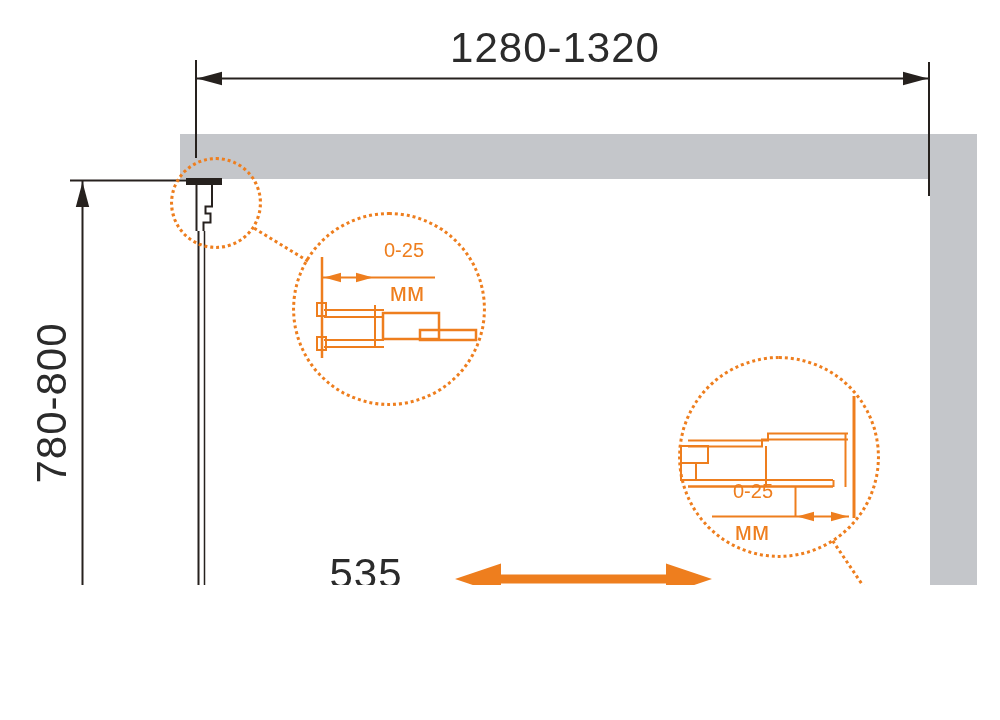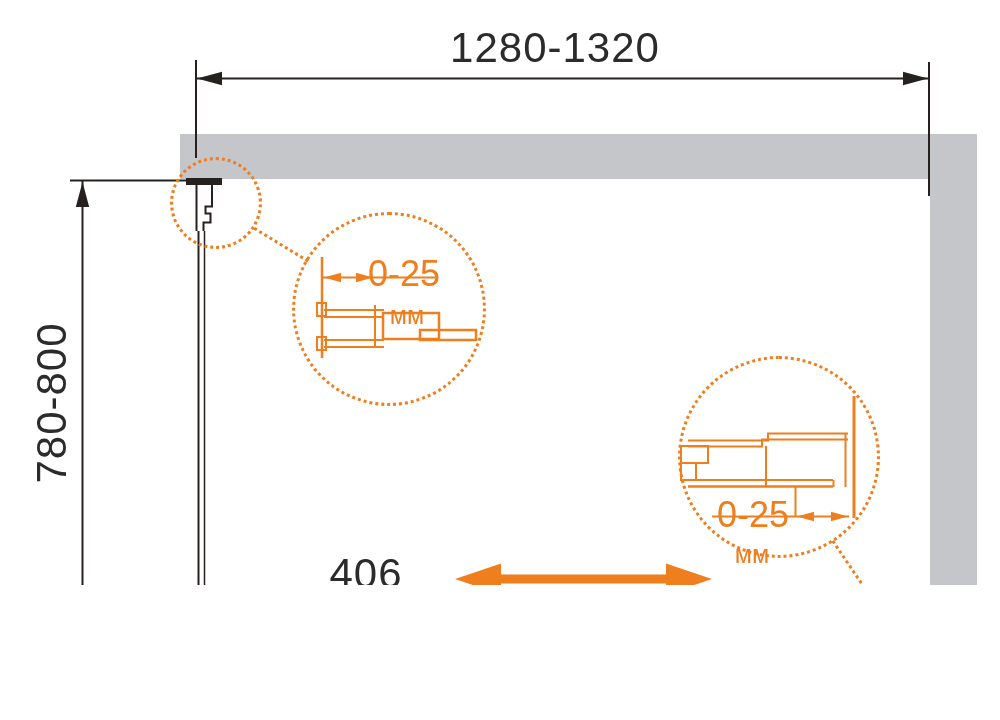--- a/index.html
+++ b/index.html
@@ -18,22 +18,22 @@
   #wall-right{left:930px;top:134px;width:47px;height:566px;}
   svg.linework{position:absolute;left:0;top:0;}
   .dim-label{
     position:absolute;color:var(--text);font-size:42px;letter-spacing:1px;
     text-align:center;white-space:nowrap;line-height:1;
   }
   #depth-label{transform:rotate(-90deg);}
   .detail-label{
     position:absolute;color:var(--accent);text-align:center;white-space:nowrap;line-height:1;
   }
-  .detail-range{font-size:36px;margin-top:16px;}
-  .detail-unit{font-size:25px;margin-top:23px;}
+  .detail-range{font-size:20px;}
+  .detail-unit{font-size:25px;}
   .dotted-circle{
     position:absolute;border:3px dotted var(--accent);border-radius:50%;
     background:transparent;
   }
   #detail-circle-source-1{left:170px;top:157px;width:86px;height:86px;}
   #detail-circle-1{left:292px;top:212px;width:188px;height:188px;}
   #detail-circle-2{left:678px;top:356px;width:196px;height:196px;}
   #detail-circle-source-2{left:884px;top:626px;width:52px;height:58px;}
   .dotted-connector{
     position:absolute;border-top:3px dotted var(--accent);height:0;
@@ -169,21 +169,21 @@
   <div id="connector-1" class="dotted-connector"></div>
   <div id="detail-circle-1" class="dotted-circle"></div>
   <div id="detail-circle-2" class="dotted-circle"></div>
   <div id="connector-2" class="dotted-connector"></div>
   <div id="detail-circle-source-2" class="dotted-circle"></div>
 
   <div id="width-label" class="dim-label" style="left:405px;top:27px;width:300px;">1280-1320</div>
 
   <div id="depth-label" class="dim-label" style="left:-97px;top:381px;width:300px;height:44px;">780-800</div>
 
-  <div id="door-label" class="dim-label" style="left:316px;top:553px;width:100px;">406</div>
+  <div id="door-label" class="dim-label" style="left:316px;top:553px;width:100px;">535</div>
 
   <div class="detail-label detail-range" style="left:354px;top:240px;width:100px;">0-25</div>
   <div class="detail-label detail-unit" style="left:357px;top:280px;width:100px;">мм</div>
 
   <div class="detail-label detail-range" style="left:703px;top:481px;width:100px;">0-25</div>
   <div class="detail-label detail-unit" style="left:702px;top:519px;width:100px;">мм</div>
 
 </div>
 
 </body></html>

